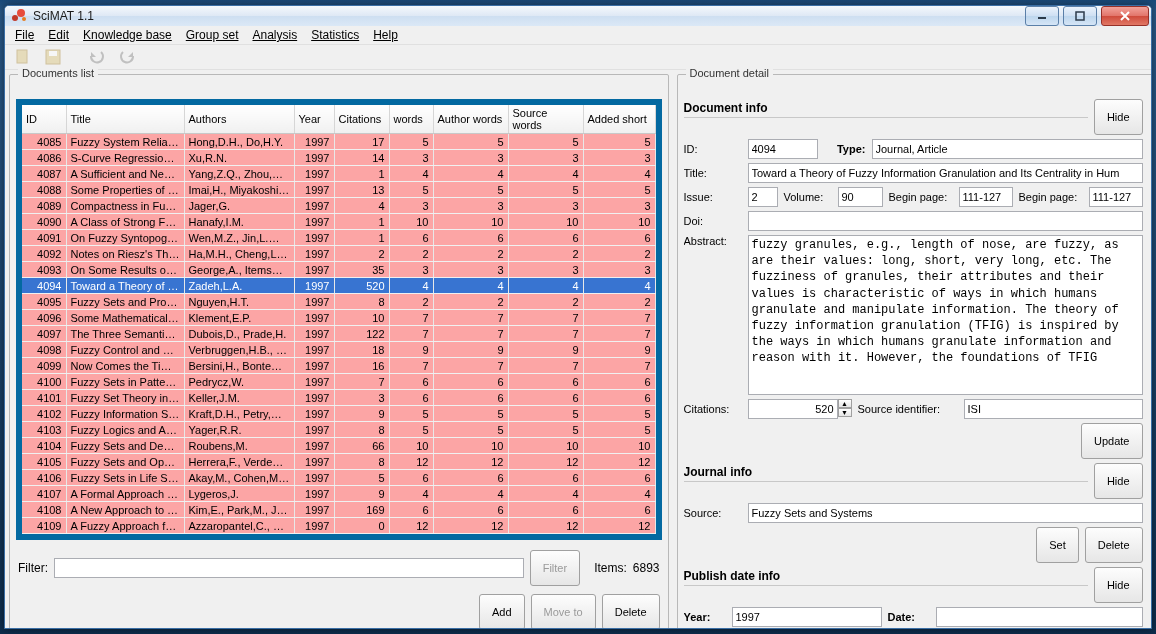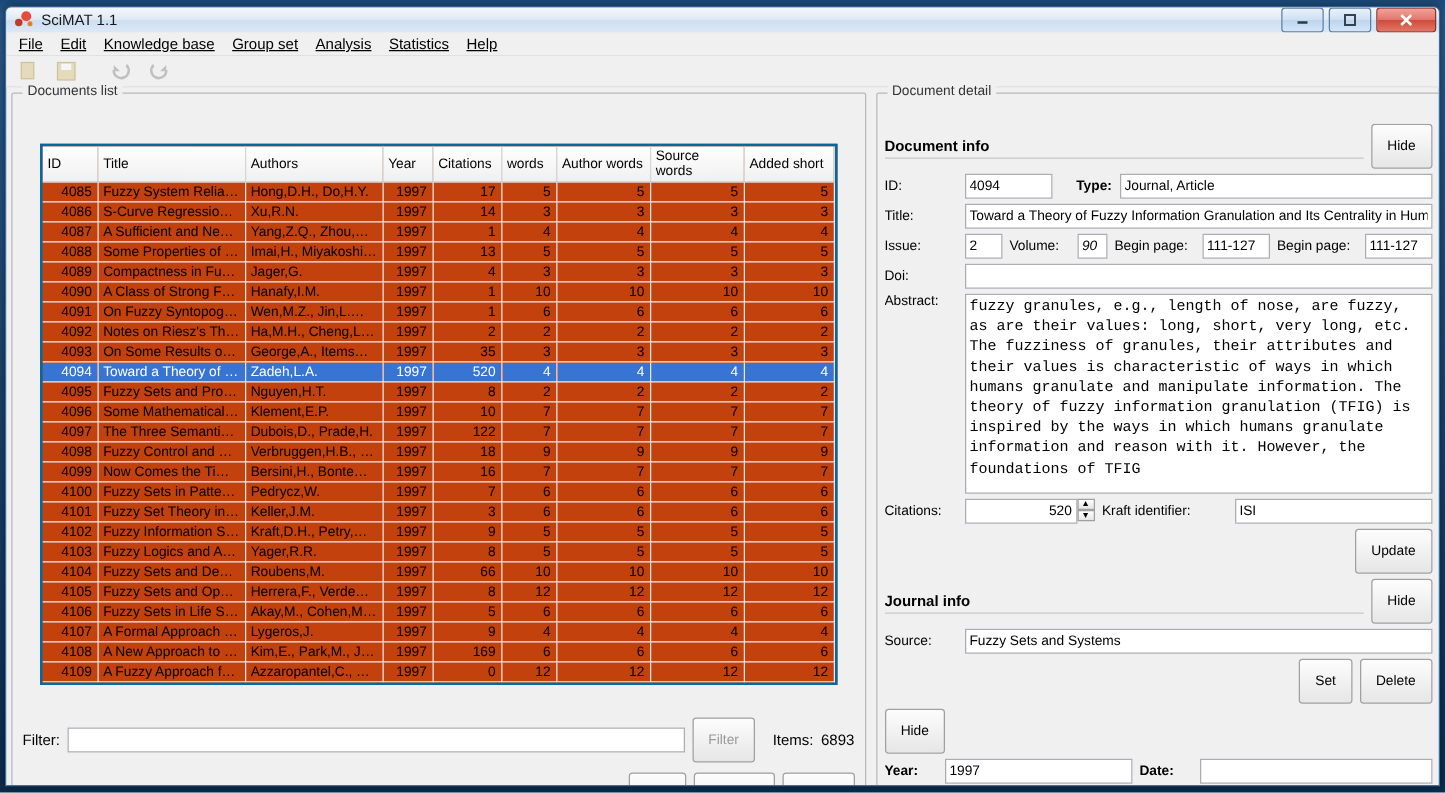--- a/index.html
+++ b/index.html
@@ -21,35 +21,35 @@
   .toolbar { height:28px; background:#f0f0f0; display:flex; align-items:center; padding:0 6px; gap:6px; border-bottom:1px solid #e0e0e0;}
   .tbtn { width:24px; height:24px; display:flex; align-items:center; justify-content:center; border-radius:2px; }
   .tbtn.disabled { opacity:0.45; }
   
   .main { flex:1; display:flex; }
   .panel { border:1px solid #b8b8b8; border-radius:2px; margin:4px; position:relative; padding-top:18px; }
   .panel-legend { position:absolute; top:-8px; left:8px; background:#f0f0f0; padding:0 4px; color:#333; font-size:11px; }
   .left { flex:0 0 656px; display:flex; flex-direction:column; }
   .right { flex:1; display:flex; }
   
-  .table-wrap { flex:1; margin:22px; border:2px solid #0369a1; background:#c2410c; overflow:hidden; }
+  .table-wrap { flex:1; margin:6px; border:6px solid #0369a1; background:#fca5a5; overflow:hidden; }
   table { border-collapse:collapse; width:100%; table-layout:fixed; }
   thead th { background:linear-gradient(to bottom,#ffffff,#f0f0f0); border-right:1px solid #d6d6d6; border-bottom:1px solid #c8c8c8; font-weight:normal; text-align:left; padding:2px 4px; height:18px; font-size:11px;}
   tbody td { border-right:1px solid #e8e8e8; border-bottom:1px solid #f0f0f0; padding:1px 4px; height:16px; font-size:11px; white-space:nowrap; overflow:hidden; text-overflow:ellipsis;}
   tbody tr.selected td { background:#3874d1; color:#fff; }
   td.num { text-align:right; }
   
   .filterrow, .btnrow { display:flex; align-items:center; padding:4px 8px; gap:6px; }
   .btn { background:linear-gradient(to bottom,#fdfdfd,#e6e6e6); border:1px solid #a0a0a0; border-radius:3px; padding:2px 12px; font-size:11px; height:36px; display:inline-flex; align-items:center; justify-content:center;}
   .btn.disabled { color:#9a9a9a; }
   input.tf, textarea.tf, .tf { border:1px solid #abadb3; background:#fff; padding:1px 3px; font-size:11px; height:20px; }
   
   .detail { flex:1; margin:6px; display:flex; overflow:hidden; }
   .detail-inner { flex:1; display:flex; flex-direction:column; gap:4px; padding-right:18px; position:relative; }
-  .section-head { display:flex; align-items:center; gap:6px; }
+  .section-head { display:flex; align-items:flex-start; gap:6px; }
   .section-head .sh-title { font-weight:bold; font-size:12px; flex:1; border-bottom:1px solid #c8c8c8; padding:2px 0;}
   .kv { display:flex; align-items:center; gap:6px; }
   .kv label { width:58px; font-size:11px; }
   .kv label.short { width:42px;font-weight:bold; }
   .kv .tf { flex:1; }
   textarea.abstract { height:160px; font-family:"Consolas","Courier New",monospace; font-size:12px; line-height:1.35; resize:none; }
   .rscroll { position:absolute; right:0; top:0; bottom:0; width:16px; background:#f0f0f0; border-left:1px solid #dcdcdc;}
   .rscroll .thumb { position:absolute; left:2px; right:2px; top:4px; height:120px; background:#cfcfcf; border:1px solid #b0b0b0; border-radius:2px;}
   .spinner { display:flex; }
   .spinner .tf { width:90px; text-align:right; }
@@ -465,21 +465,21 @@
             <input class="tf" value="Journal, Article" style="">
           </div>
           <div class="kv">
             <label>Title:</label>
             <input class="tf" value="Toward a Theory of Fuzzy Information Granulation and Its Centrality in Hum" style="">
           </div>
           <div class="kv">
             <label>Issue:</label>
             <input class="tf" style="width: 30px; flex: 0 1 0%;" value="2">
             <label style="width:48px">Volume:</label>
-            <input class="tf" style="width: 24px; flex: 0 1 0%; font-style: italic;" value="90">
+            <input class="tf" style="width: 45px; flex: 0 1 0%;" value="90">
             <label style="width:64px">Begin page:</label>
             <input class="tf" style="width: 54px; flex: 0 1 0%;" value="111-127">
             <label style="width:64px">Begin page:</label>
             <input class="tf" style="width: 54px; flex: 0 1 0%;" value="111-127">
           </div>
           <div class="kv">
             <label>Doi:</label>
             <input class="tf" value="" style="">
           </div>
           <div class="kv" style="align-items:flex-start">
@@ -488,41 +488,42 @@
           </div>
           <div class="kv">
             <label>Citations:</label>
             <div class="spinner">
               <input class="tf" value="520" style="">
               <div class="spinbtns">
                   <div>▲</div>
                   <div>▼</div>
                 </div>
             </div>
-            <label style="width:100px">Kraft identifier:</label>
+            <label style="width:100px">Source identifier:</label>
             <input class="tf" value="ISI" style="">
           </div>
           <div class="kv" style="justify-content:flex-end">
             <button class="btn">Update</button>
           </div>
 
           <div class="section-head">
             <span class="sh-title">Journal info</span>
             <button class="btn">Hide</button>
           </div>
           <div class="kv">
             <label>Source:</label>
             <input class="tf" value="Fuzzy Sets and Systems" style="">
           </div>
           <div class="kv" style="justify-content:flex-end">
             <button class="btn">Set</button>
             <button class="btn">Delete</button>
           </div>
 
           <div class="section-head">
+            <span class="sh-title">Publish date info</span>
             <button class="btn">Hide</button>
           </div>
           <div class="kv">
             <label class="short">Year:</label>
             <input class="tf" style="width: 150px; flex: 0 1 0%;" value="1997">
             <label class="short">Date:</label>
             <input class="tf" value="" style="">
           </div>
         </div>
         <div class="rscroll">

